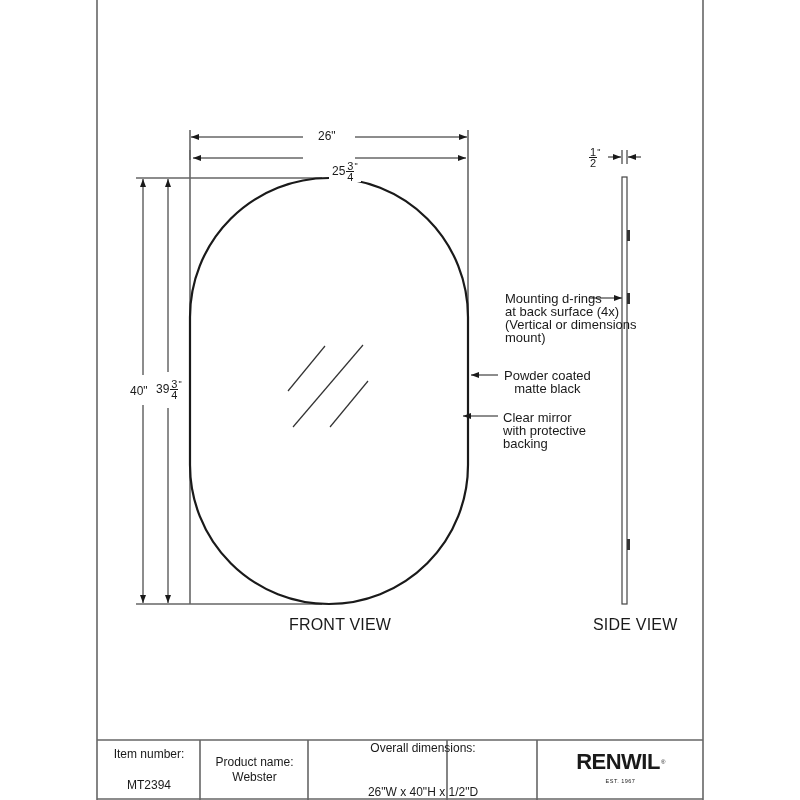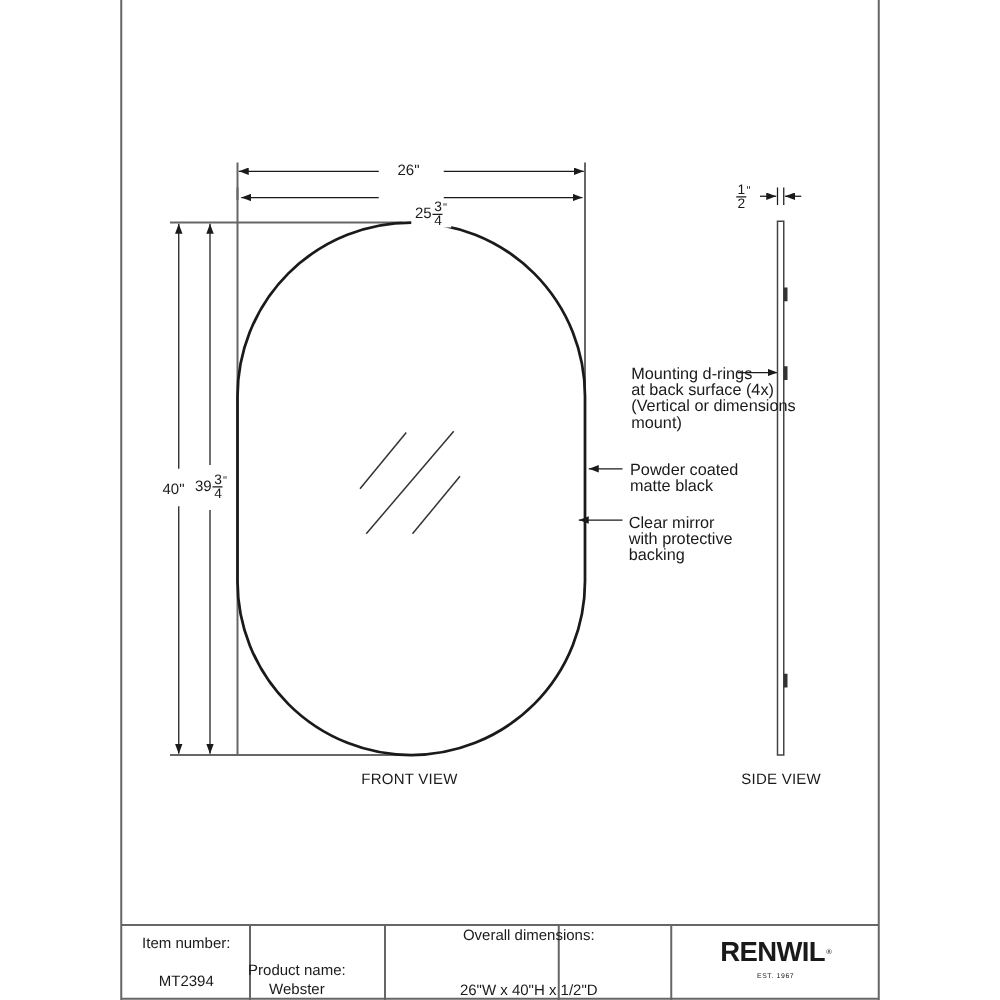--- a/index.html
+++ b/index.html
@@ -1,19 +1,19 @@
 <!DOCTYPE html>
 <html><head>
 <meta charset="utf-8">
 <style>
   html, body { margin:0; padding:0; background:#ffffff; }
   body { width:800px; height:800px; position:relative; overflow:hidden; font-family:"Liberation Sans", sans-serif; color:#1a1a1a; }
   .drawing { position:absolute; left:0; top:0; width:800px; height:800px; }
   .lbl { position:absolute; font-size:13px; line-height:13px; color:#1a1a1a; }
-  .view-title { position:absolute; font-size:12px; letter-spacing:0.2px; }
+  .view-title { position:absolute; font-size:16px; letter-spacing:0.2px; }
   .dim { position:absolute; font-size:12px; background:#fff; padding:0 3px; white-space:nowrap; }
   .frac { display:inline-block; vertical-align:middle; text-align:center; font-size:11px; line-height:10px; margin-left:1px; }
   .frac .num { display:block; border-bottom:1px solid #1a1a1a; padding:0 1px; }
   .frac .den { display:block; padding:0 1px; }
   .tb-cell { position:absolute; top:741px; height:58px; display:flex; flex-direction:column; align-items:center; justify-content:center; font-size:12px; line-height:15px; text-align:center; }
   .logo { font-family:"Liberation Sans", sans-serif; font-weight:bold; font-size:22px; letter-spacing:-0.5px; color:#1a1a1a; line-height:22px; }
   .logo sup { font-size:6px; font-weight:normal; vertical-align:top; margin-left:1px; }
   .est { font-size:5.5px; letter-spacing:0.5px; margin-top:1px; }
 </style>
 </head>
@@ -100,38 +100,38 @@
 <div class="dim" style="left:588px; top:147px; background:transparent; padding:0;">
   <span class="frac"><span class="num">1</span><span class="den">2</span></span><span style="font-size:9px; vertical-align:top;">"</span>
 </div>
 
 <div class="lbl" style="left:505px; top:292px;">
   <div>Mounting d-rings</div>
   <div>at back surface (4x)</div>
   <div>(Vertical or dimensions</div>
   <div>mount)</div>
 </div>
-<div class="lbl" style="left:504px; top:369px;">
+<div class="lbl" style="left:504px; top:369px;text-align:center;">
   <div>Powder coated</div>
   <div>matte black</div>
 </div>
 <div class="lbl" style="left:503px; top:411px;">
   <div>Clear mirror</div>
   <div>with protective</div>
   <div>backing</div>
 </div>
 
 <div class="view-title" style="left:289px; top:616px;">FRONT VIEW</div>
 <div class="view-title" style="left:593px; top:616px;">SIDE VIEW</div>
 
 <div class="tb-cell" style="left:98px; width:102px;gap:16px;">
   <div>Item number:</div>
   <div>MT2394</div>
 </div>
-<div class="tb-cell" style="left:184px; width:107px;justify-content:flex-end;">
+<div class="tb-cell" style="left:201px; width:107px;">
   <div>Product name:</div>
   <div>Webster</div>
 </div>
 <div class="tb-cell" style="left:309px; width:228px;gap:29px;">
   <div>Overall dimensions:</div>
   <div>26"W x 40"H x 1/2"D</div>
 </div>
 <div class="tb-cell" style="left:538px; width:165px;">
   <div class="logo"><span>RENWIL</span><sup>®</sup></div>
   <div class="est">EST. 1967</div>

